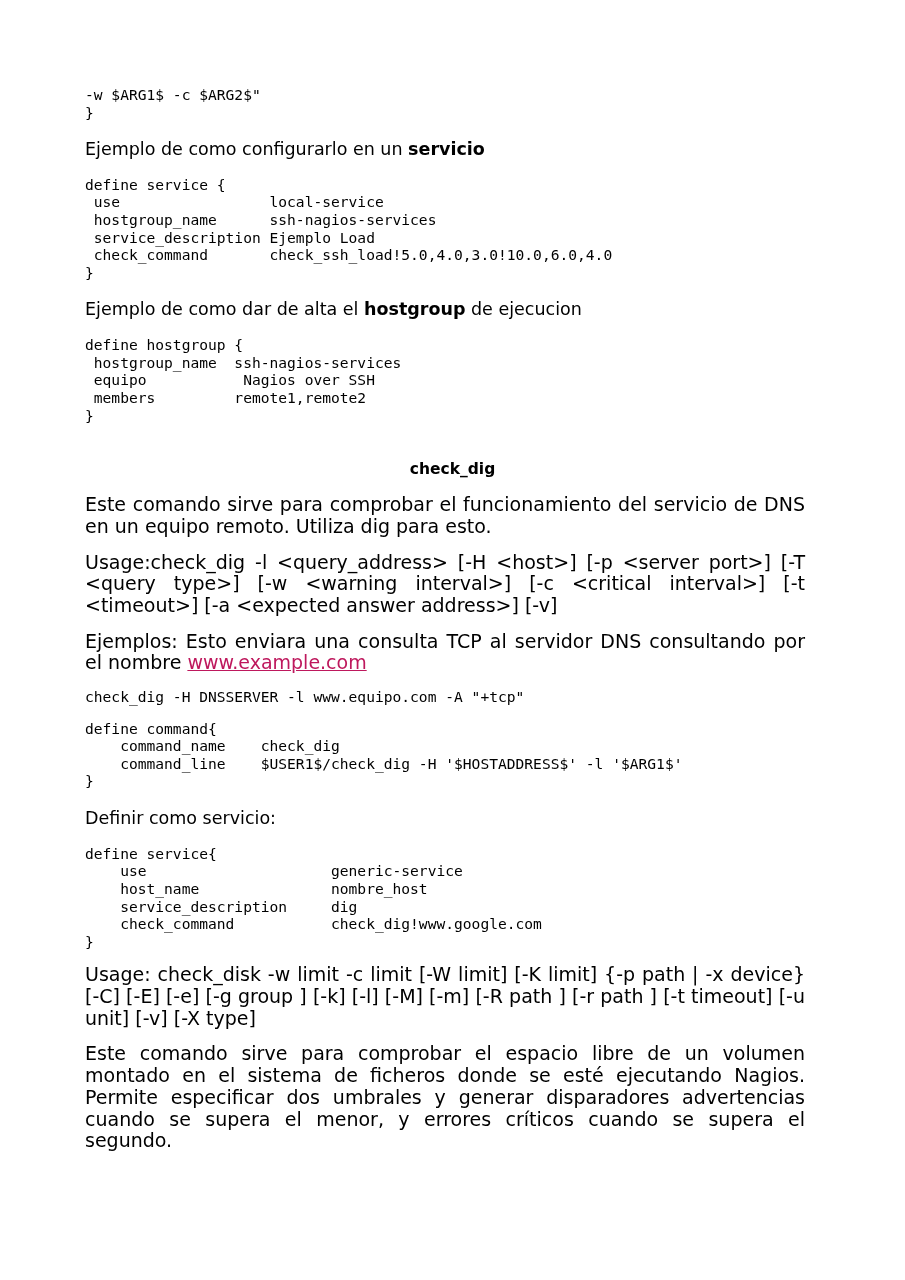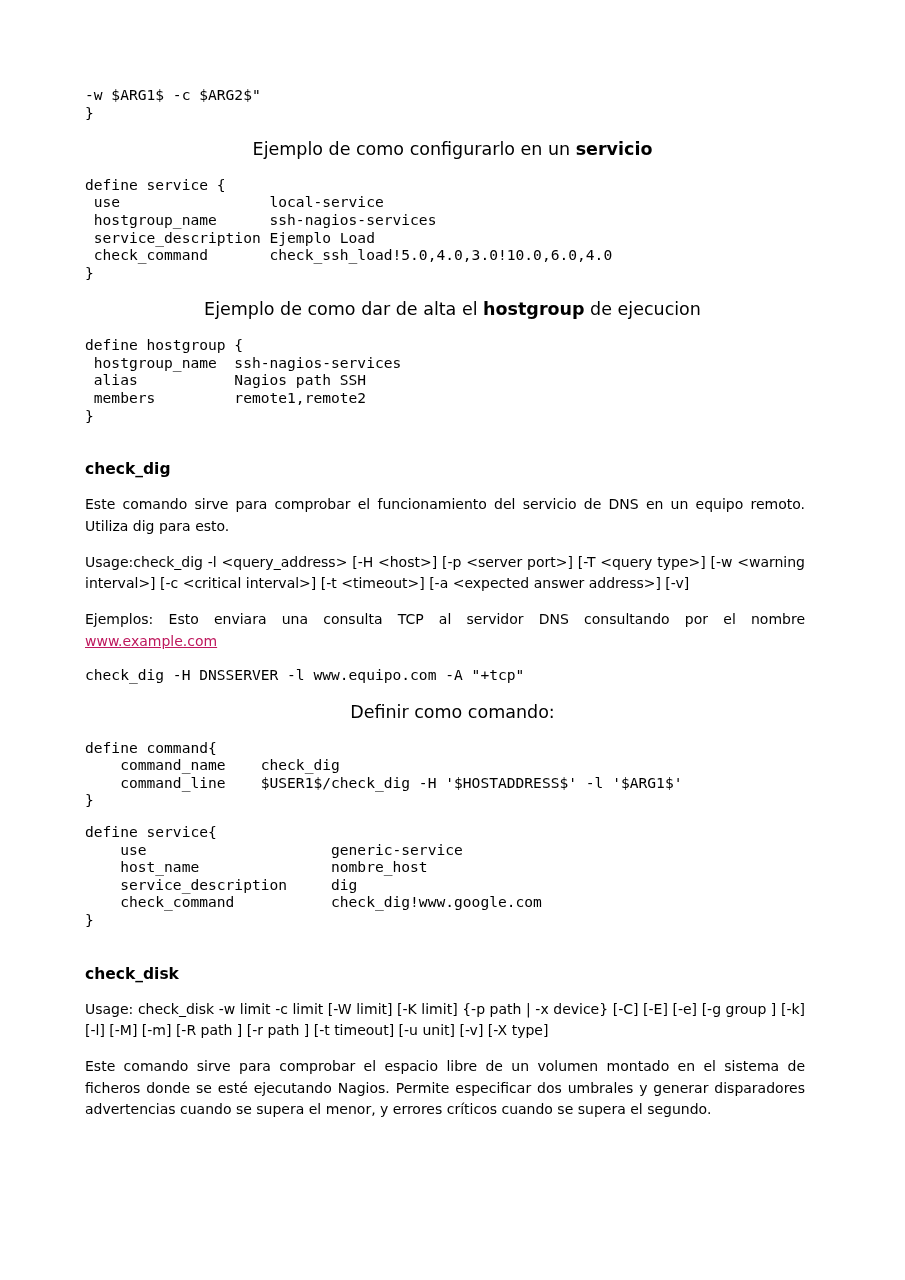--- a/index.html
+++ b/index.html
@@ -21,35 +21,35 @@
   }
   pre.code {
     font-family: "DejaVu Sans Mono", "Liberation Mono", monospace;
     font-size: 14.6px;
     line-height: 17.6px;
     margin: 0 0 14px 0;
     white-space: pre;
     color: #000000;
   }
   p.para {
-    font-size: 14px;
+    font-size: 19px;
     line-height: 21.7px;
     margin: 14px 15px 14px 0;
   }
   p.just { text-align: justify; }
   p.lead {
     font-size: 17.5px;
     margin: 18px 0 15px 0;
-    text-align: center;
   }
   h3.cmd-title {
     font-family: "DejaVu Sans", sans-serif;
     font-size: 15.5px;
     font-weight: bold;
     margin: 36px 0 16px 0;
+    text-align: center;
   }
   .bold { font-weight: bold; }
   a.doc-link {
     color: #be185d;
     text-decoration: underline;
     cursor: pointer;
   }
   .gap-lg { margin-top: 28px; }
 </style>
 </head>
@@ -66,48 +66,47 @@
  use                 local-service
  hostgroup_name      ssh-nagios-services
  service_description Ejemplo Load
  check_command       check_ssh_load!5.0,4.0,3.0!10.0,6.0,4.0
 }</pre>
 
   <p class="para lead"><span>Ejemplo de como dar de alta el </span><span class="bold">hostgroup</span><span> de ejecucion</span></p>
 
   <pre class="code">define hostgroup {
  hostgroup_name  ssh-nagios-services
- alias           Nagios path SSH
+ equipo           Nagios over SSH
  members         remote1,remote2
 }</pre>
 
   <h3 class="cmd-title">check_dig</h3>
 
   <p class="para just">Este comando sirve para comprobar el funcionamiento del servicio de DNS en un equipo remoto. Utiliza dig para esto.</p>
 
   <p class="para just">Usage:check_dig -l &lt;query_address&gt; [-H &lt;host&gt;] [-p &lt;server port&gt;] [-T &lt;query type&gt;] [-w &lt;warning interval&gt;] [-c &lt;critical interval&gt;] [-t &lt;timeout&gt;] [-a &lt;expected answer address&gt;] [-v]</p>
 
   <p class="para just"><span>Ejemplos: Esto enviara una consulta TCP al servidor DNS consultando por el nombre </span><a class="doc-link" href="#">www.example.com</a></p>
 
   <pre class="code">check_dig -H DNSSERVER -l www.equipo.com -A "+tcp"</pre>
 
-  <p class="para lead gap-lg">Definir como comando:</p>
 
   <pre class="code">define command{
     command_name    check_dig
     command_line    $USER1$/check_dig -H '$HOSTADDRESS$' -l '$ARG1$'
 }</pre>
 
+  <p class="para lead gap-lg">Definir como servicio:</p>
 
   <pre class="code">define service{
     use                     generic-service
     host_name               nombre_host
     service_description     dig
     check_command           check_dig!www.google.com
 }</pre>
 
-  <h3 class="cmd-title">check_disk</h3>
 
   <p class="para just">Usage: check_disk -w limit -c limit [-W limit] [-K limit] {-p path | -x device} [-C] [-E] [-e] [-g group ] [-k] [-l] [-M] [-m] [-R path ] [-r path ] [-t timeout] [-u unit] [-v] [-X type]</p>
 
   <p class="para just">Este comando sirve para comprobar el espacio libre de un volumen montado en el sistema de ficheros donde se esté ejecutando Nagios. Permite especificar dos umbrales y generar disparadores advertencias cuando se supera el menor, y errores críticos cuando se supera el segundo.</p>
 
 </div>
 
 </body></html>

